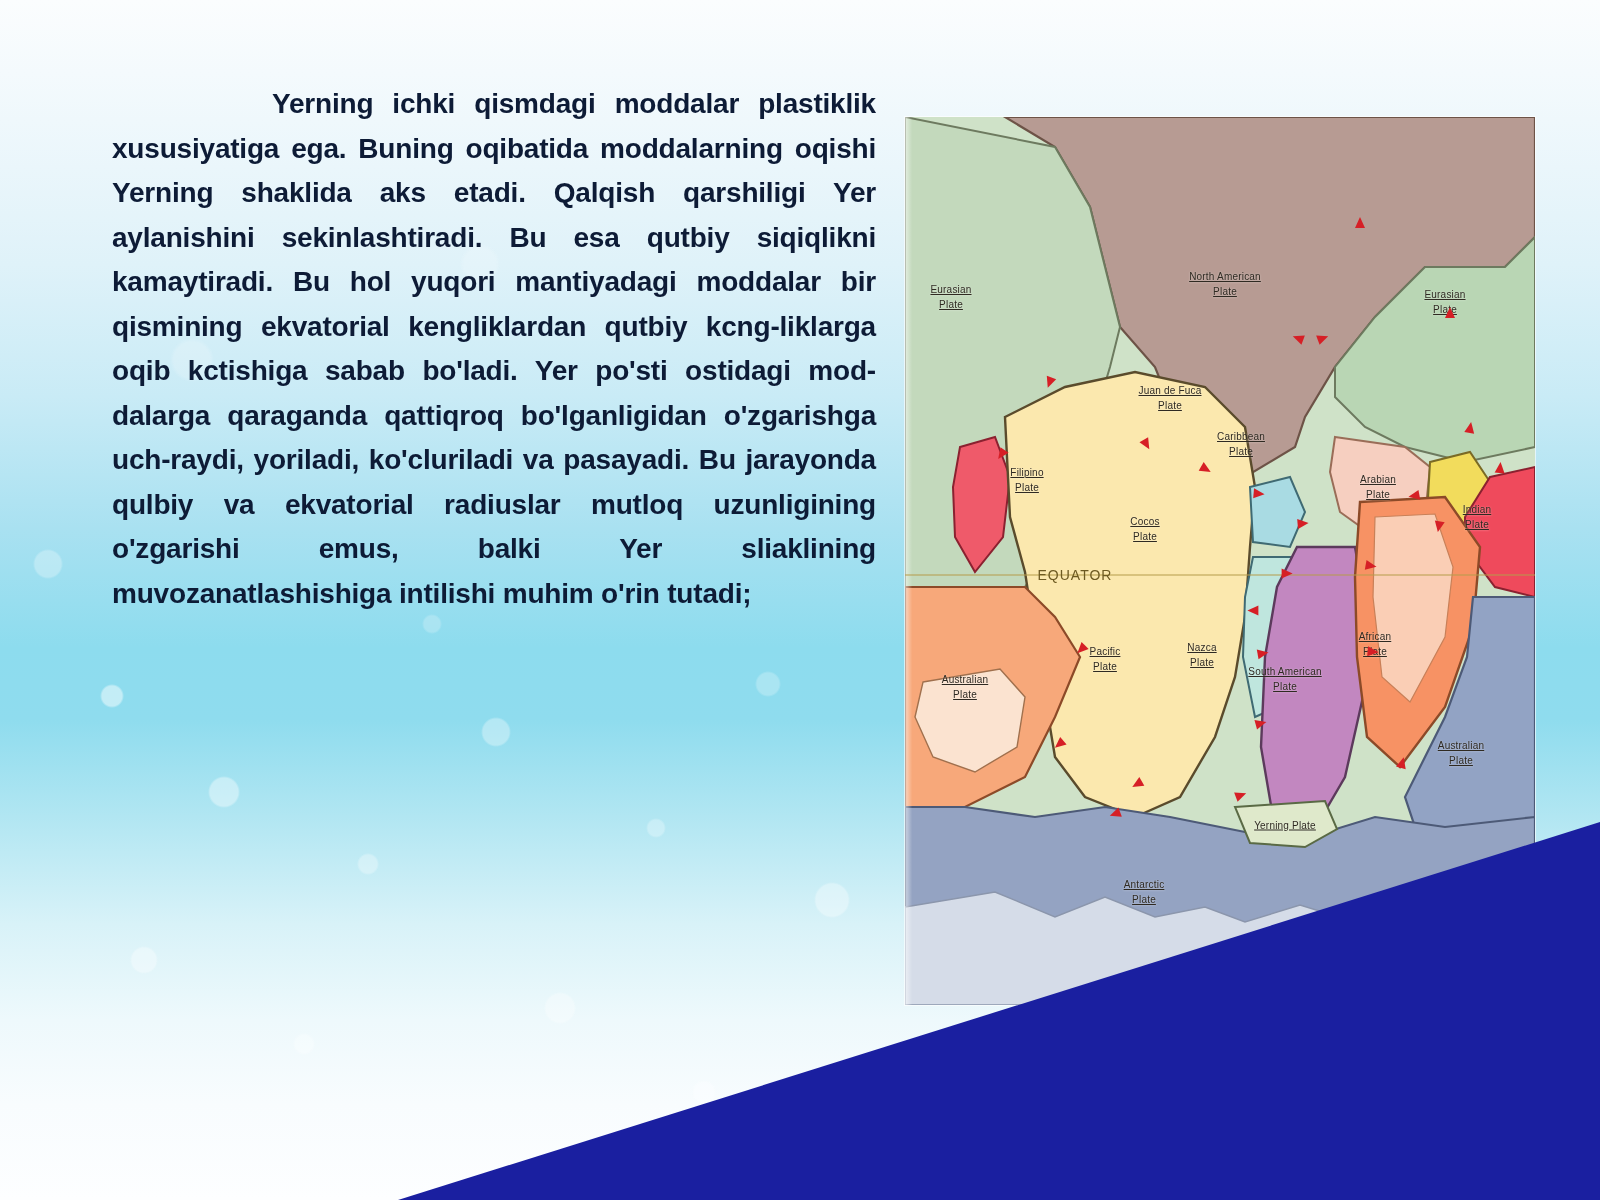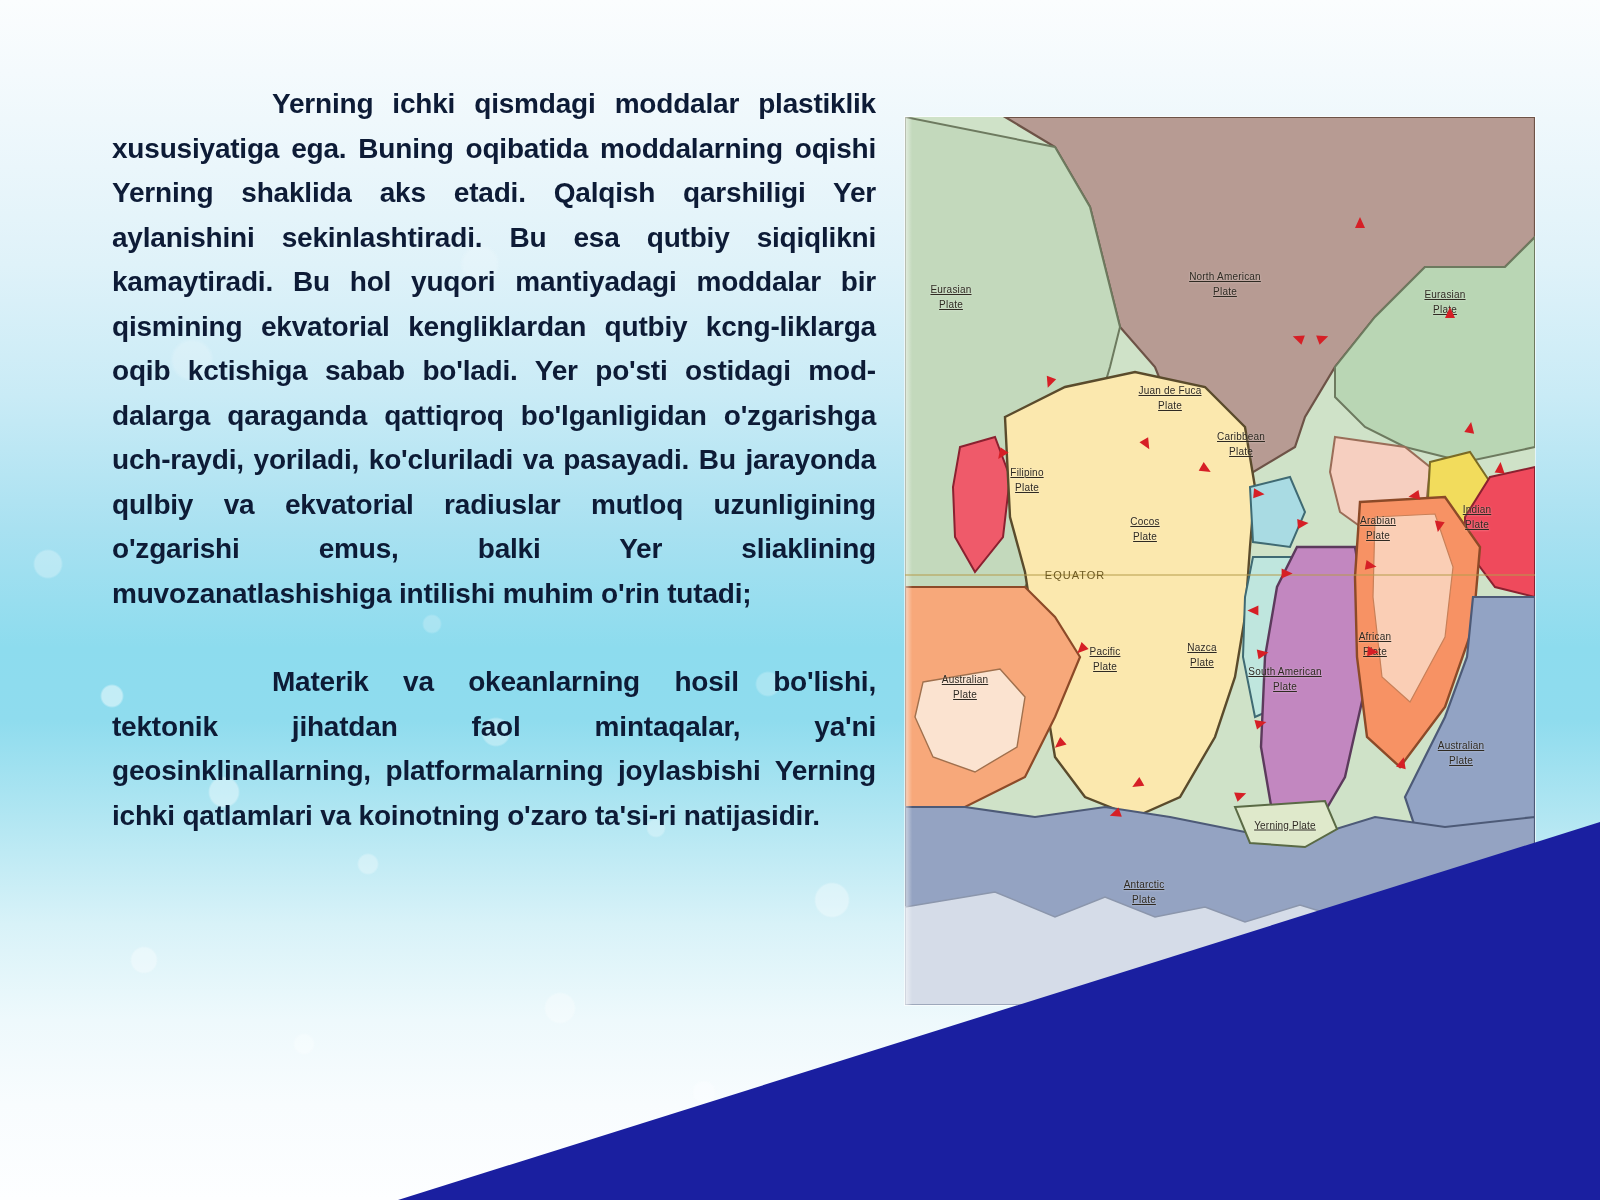--- a/index.html
+++ b/index.html
@@ -104,21 +104,21 @@
     line-height: 15px;
     text-shadow: 0 0 2px rgba(255,255,255,.45);
     white-space: pre-line;
     transform: translate(-50%, -50%);
     pointer-events: none;
     letter-spacing: .2px;
     text-decoration: underline;
   }
   .equator-label {
     position: absolute;
-    font-size: 11px;
+    font-size: 14px;
     color: #6d5a22;
     letter-spacing: 1px;
     transform: translate(-50%, -50%);
   }
   .arrow {
     position: absolute;
     width: 0; height: 0;
     border-left: 5px solid transparent;
     border-right: 5px solid transparent;
     border-bottom: 11px solid #d61f26;
@@ -135,21 +135,20 @@
 </style>
 </head>
 <body>
 
 <div id="slide">
 
   <div id="texture"></div>
 
   <div id="text-block">
     <p class="p1">Yerning ichki qismdagi moddalar plastiklik xususiyatiga ega. Buning oqibatida moddalarning oqishi Yerning shaklida aks etadi. Qalqish qarshiligi Yer aylanishini sekinlashtiradi. Bu esa qutbiy siqiqlikni kamaytiradi. Bu hol yuqori mantiyadagi moddalar bir qismining ekvatorial kengliklardan qutbiy kcng-liklarga oqib kctishiga sabab bo'ladi. Yer po'sti ostidagi mod-dalarga qaraganda qattiqroq bo'lganligidan o'zgarishga uch-raydi, yoriladi, ko'cluriladi va pasayadi. Bu jarayonda qulbiy va ekvatorial radiuslar mutloq uzunligining o'zgarishi emus, balki Yer sliaklining muvozanatlashishiga intilishi muhim o'rin tutadi;</p>
-    <p class="p2">Materik va okeanlarning hosil bo'lishi, tektonik jihatdan faol mintaqalar, ya'ni geosinklinallarning, platformalarning joylasbishi Yerning ichki qatlamlari va koinotning o'zaro ta'si-ri natijasidir.</p>
   </div>
 
   <div id="map-frame">
     <svg id="map-canvas" viewBox="0 0 630 888" preserveAspectRatio="none">
       <defs>
         <linearGradient id="seaShade" x1="0" y1="0" x2="1" y2="0">
           <stop offset="0" stop-color="#ffffff" stop-opacity=".55"></stop>
           <stop offset=".12" stop-color="#ffffff" stop-opacity="0"></stop>
         </linearGradient>
       </defs>
@@ -215,21 +214,21 @@
     <div class="plate-label" style="left: 46px; top: 180px;">Eurasian
 Plate</div>
     <div class="plate-label" style="left: 320px; top: 167px;">North American
 Plate</div>
     <div class="plate-label" style="left: 540px; top: 185px;">Eurasian
 Plate</div>
     <div class="plate-label" style="left: 265px; top: 281px;">Juan de Fuca
 Plate</div>
     <div class="plate-label" style="left: 336px; top: 327px;">Caribbean
 Plate</div>
-    <div class="plate-label" style="left: 473px; top: 370px; margin-top: 41px;">Arabian
+    <div class="plate-label" style="left: 473px; top: 370px;">Arabian
 Plate</div>
     <div class="plate-label" style="left: 572px; top: 400px;">Indian
 Plate</div>
     <div class="plate-label" style="left: 122px; top: 363px;">Filipino
 Plate</div>
     <div class="plate-label" style="left: 240px; top: 412px;">Cocos
 Plate</div>
     <div class="plate-label" style="left: 200px; top: 542px;">Pacific
 Plate</div>
     <div class="plate-label" style="left: 297px; top: 538px;">Nazca

